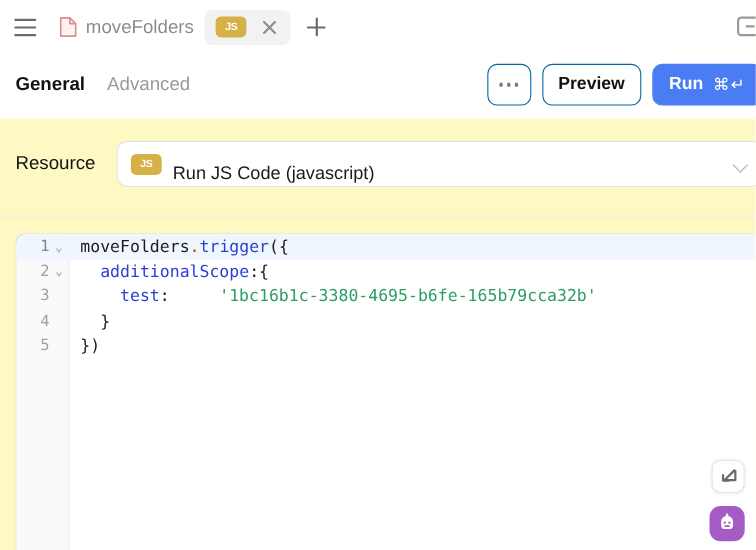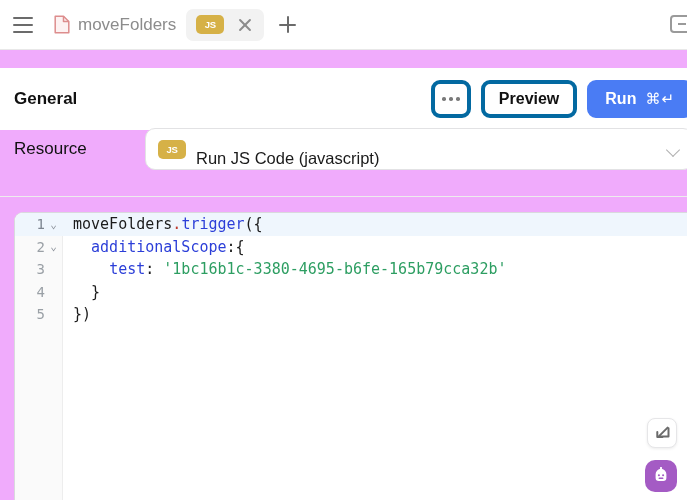--- a/index.html
+++ b/index.html
@@ -2,21 +2,21 @@
 <html><head>
 <meta charset="utf-8">
 <style>
   * { box-sizing: border-box; margin: 0; padding: 0; }
   html, body {
     width: 687px; height: 500px;
     background: #ffffff;
     font-family: "Liberation Sans", sans-serif;
     overflow: hidden;
   }
-  #app { position: relative; width: 687px; height: 500px; background:#f0abfc; }
+  #app { position: relative; width: 687px; height: 500px; background:#fef9c3; }
 
   
   .tabbar {
     position: absolute; left:0; top:0; width:687px; height:50px;
     display:flex; align-items:center; padding-left:10px;
     border-bottom: 1px solid #e8e8e8;
     background:#fff;
   }
   .hamburger {
     width:26px; height:26px; display:flex; flex-direction:column;
@@ -54,51 +54,51 @@
   .tab-add::before, .tab-add::after {
     content:""; position:absolute; background:#6b6b6b; border-radius:1px;
   }
   .tab-add::before { left:7px; top:14px; width:17px; height:2px; }
   .tab-add::after  { left:14.5px; top:6.5px; width:2px; height:17px; }
 
   .panel-icon { position:absolute; right:-8px; top:13px; }
 
   
   .toolbar {
-    position:absolute; left:0; top:68px; width:687px; height:62px;
+    position:absolute; left:0; top:46px; width:687px; height:62px;
     display:flex; align-items:center; background:#fff;
   }
   .seg-tabs { display:flex; align-items:center; gap:20px; padding-left:14px; }
   .seg-tab { font-size:17px; color:#9a9a9a; cursor:pointer; }
   .seg-tab.active { color:#111; font-weight:bold; }
 
   .toolbar-right {
     margin-left:auto; display:flex; align-items:center; gap:10px;
     padding-right:0; position:relative;
   }
   .btn {
-    height:38px; border:4px solid #0369a1; border-radius:9px;
+    height:38px; border:1px solid #0369a1; border-radius:9px;
     background:#fff; display:flex; align-items:center; justify-content:center;
     font-size:16px; color:#111; cursor:pointer; font-weight:bold;
     font-family:"Liberation Sans", sans-serif;
   }
   .btn-dots { width:40px; }
   .dots { display:flex; gap:3.5px; }
   .dots i { width:3.5px; height:3.5px; border-radius:50%; background:#7a7a7a; display:block; }
   .btn-preview { padding:0 14px; }
   .btn-run {
     background:#4a7cf4; border-color:#4a7cf4; color:#fff; padding:0 14px;
     gap:9px; margin-right:-6px; min-width:100px;
   }
   .btn-run .kbd { font-weight:normal; font-size:15px; letter-spacing:1px; }
 
   
   .resource-row {
     position:absolute; left:0; top:118px; width:687px; height:62px;
-    display:flex; align-items:center; padding-left:14px;gap:39px;
+    display:flex; align-items:center; padding-left:14px;
   }
   .resource-label { font-size:17px; color:#111; width:92px; flex:0 0 auto; }
   .resource-select {
     flex:1 1 auto; height:42px; margin-right:-6px;
     border:1px solid #e2e2e4; border-radius:10px; background:#fff;
     display:flex; align-items:center; gap:10px; padding:0 12px; cursor:pointer;
     position:relative;
   }
   .resource-text { font-size:16.5px; color:#1a1a1a;margin-top:18px; }
   .chev {
@@ -137,21 +137,21 @@
     width:11px; display:inline-block; text-align:center;
     color:#8a9099; font-size:11px; line-height:1;
   }
   .fold.empty { visibility:hidden; }
   .code { padding-left:10px; }
 
   .t-plain  { color:#1b1b1b; }
   .t-dot    { color:#c0392b; }
   .t-fn     { color:#2b3ed8; }
   .t-prop   { color:#2b3ed8;text-align:center; }
-  .t-string { color:#2d9e62; }
+  .t-string { color:#2d9e62;margin-left:36px; }
 
   
   .fab-collapse {
     position:absolute; right:10px; bottom:52px; width:30px; height:30px;
     background:#fff; border:1px solid #e6e6e8; border-radius:8px;
     display:flex; align-items:center; justify-content:center; cursor:pointer;
     box-shadow:0 1px 3px rgba(0,0,0,.08);
   }
   .fab-ai {
     position:absolute; right:10px; bottom:8px; width:32px; height:32px;
@@ -193,20 +193,21 @@
       <svg width="26" height="22" viewBox="0 0 26 22">
         <rect x="2" y="3" width="26" height="16" rx="3" fill="none" stroke="#9a9a9a" stroke-width="2"></rect>
         <line x1="9" y1="11" x2="17" y2="11" stroke="#9a9a9a" stroke-width="2"></line>
       </svg>
     </div>
   </div>
 
   <div class="toolbar">
     <div class="seg-tabs">
       <div class="seg-tab active">General</div>
+      <div class="seg-tab">Advanced</div>
     </div>
 
     <div class="toolbar-right">
       <div class="btn btn-dots">
         <span class="dots">
             <i></i>
             <i></i>
             <i></i>
           </span>
       </div>

